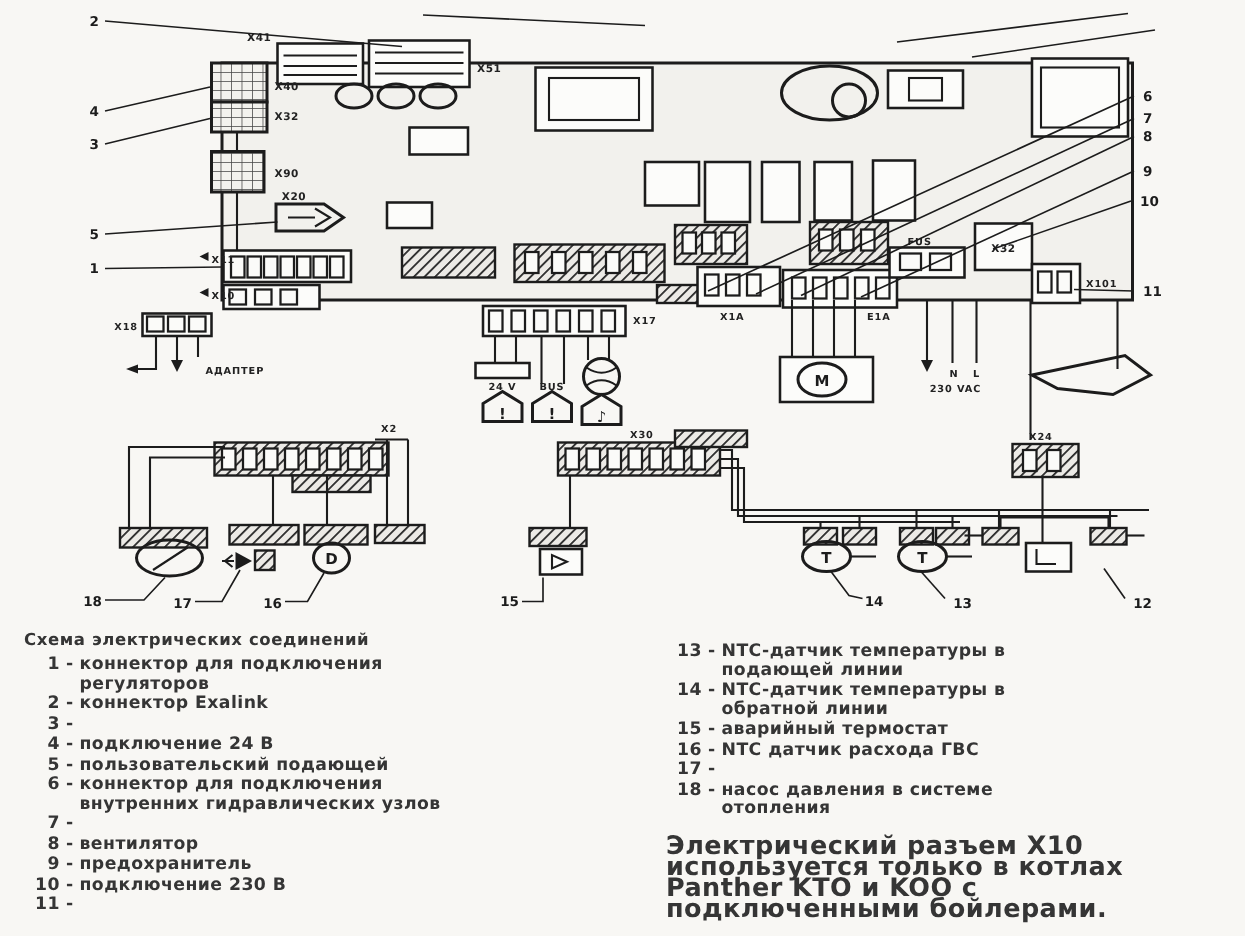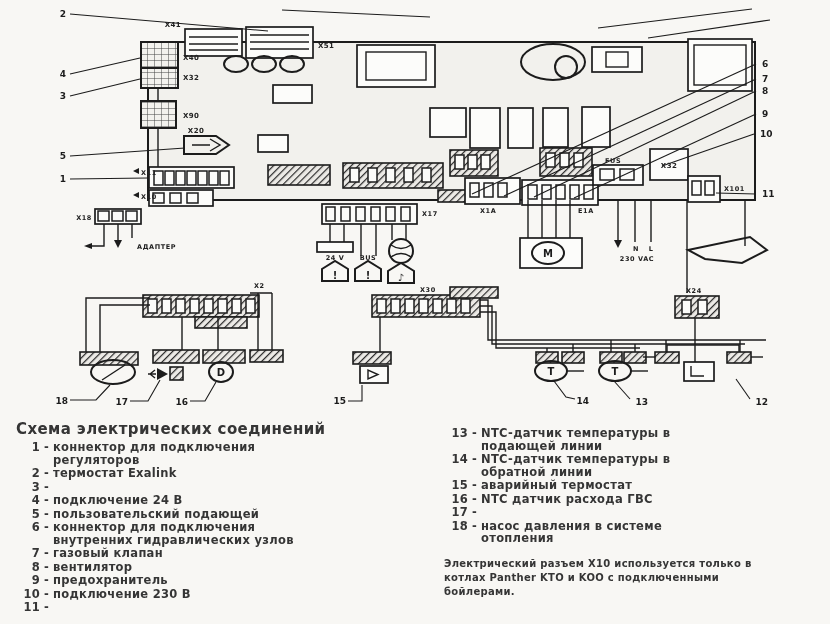--- a/index.html
+++ b/index.html
@@ -16,27 +16,27 @@
   .pinr{fill:#fbfbf9;stroke:#1c1c1c;stroke-width:1.5;}
   .blk {fill:#1c1c1c;}
   .lb  {font:700 7px "DejaVu Sans",sans-serif;fill:#222;letter-spacing:.4px;}
   .lbs {font:700 6.5px "DejaVu Sans",sans-serif;fill:#222;letter-spacing:.6px;}
   .cn  {font:700 9px "DejaVu Sans",sans-serif;fill:#1c1c1c;}
   .sym {font:700 10px "DejaVu Sans",sans-serif;fill:#1c1c1c;}
   
   .legend{position:absolute;color:#353535;}
   .leg-left{left:16px;top:420px;}
   .leg-right{left:444px;top:427px;}
-  .leg-title{font-size:15px;font-weight:700;letter-spacing:.4px;margin:0 0 3px 0;}
+  .leg-title{font-size:11px;font-weight:700;letter-spacing:.4px;margin:0 0 3px 0;}
   .li{display:flex;font-size:11.5px;font-weight:700;letter-spacing:.3px;line-height:12.5px;margin:0 0 1px 0;}
   .li .num{width:24px;text-align:right;flex:none;}
   .li .dash{width:13px;text-align:center;flex:none;}
   .li .txt{width:246px;}
   .leg-right .li .txt{width:252px;}
-  .note{font-size:10px;font-weight:700;letter-spacing:.3px;line-height:14px;width:330px;margin-top:12px;}
+  .note{font-size:17px;font-weight:700;letter-spacing:.3px;line-height:14px;width:330px;margin-top:12px;}
 </style>
 </head>
 <body>
 
 <div class="page">
 
 <svg width="830" height="420" viewBox="0 0 830 420">
   <defs>
     <pattern id="hatch" width="5" height="5" patternUnits="userSpaceOnUse" patternTransform="rotate(45)">
       <rect width="5" height="5" fill="#eceae6"></rect>
@@ -356,21 +356,21 @@
 <div class="legend leg-left">
   <p class="leg-title">Схема электрических соединений</p>
   <div class="li">
         <span class="num">1</span>
         <span class="dash">-</span>
         <span class="txt">коннектор для подключения регуляторов</span>
       </div>
   <div class="li">
         <span class="num">2</span>
         <span class="dash">-</span>
-        <span class="txt">термостат Exalink</span>
+        <span class="txt">коннектор Exalink</span>
       </div>
   <div class="li">
         <span class="num">3</span>
         <span class="dash">-</span>
       </div>
   <div class="li">
         <span class="num">4</span>
         <span class="dash">-</span>
         <span class="txt">подключение 24 В</span>
       </div>
@@ -380,21 +380,20 @@
         <span class="txt">пользовательский подающей</span>
       </div>
   <div class="li">
         <span class="num">6</span>
         <span class="dash">-</span>
         <span class="txt">коннектор для подключения внутренних гидравлических узлов</span>
       </div>
   <div class="li">
         <span class="num">7</span>
         <span class="dash">-</span>
-        <span class="txt">газовый клапан</span>
       </div>
   <div class="li">
         <span class="num">8</span>
         <span class="dash">-</span>
         <span class="txt">вентилятор</span>
       </div>
   <div class="li">
         <span class="num">9</span>
         <span class="dash">-</span>
         <span class="txt">предохранитель</span>

